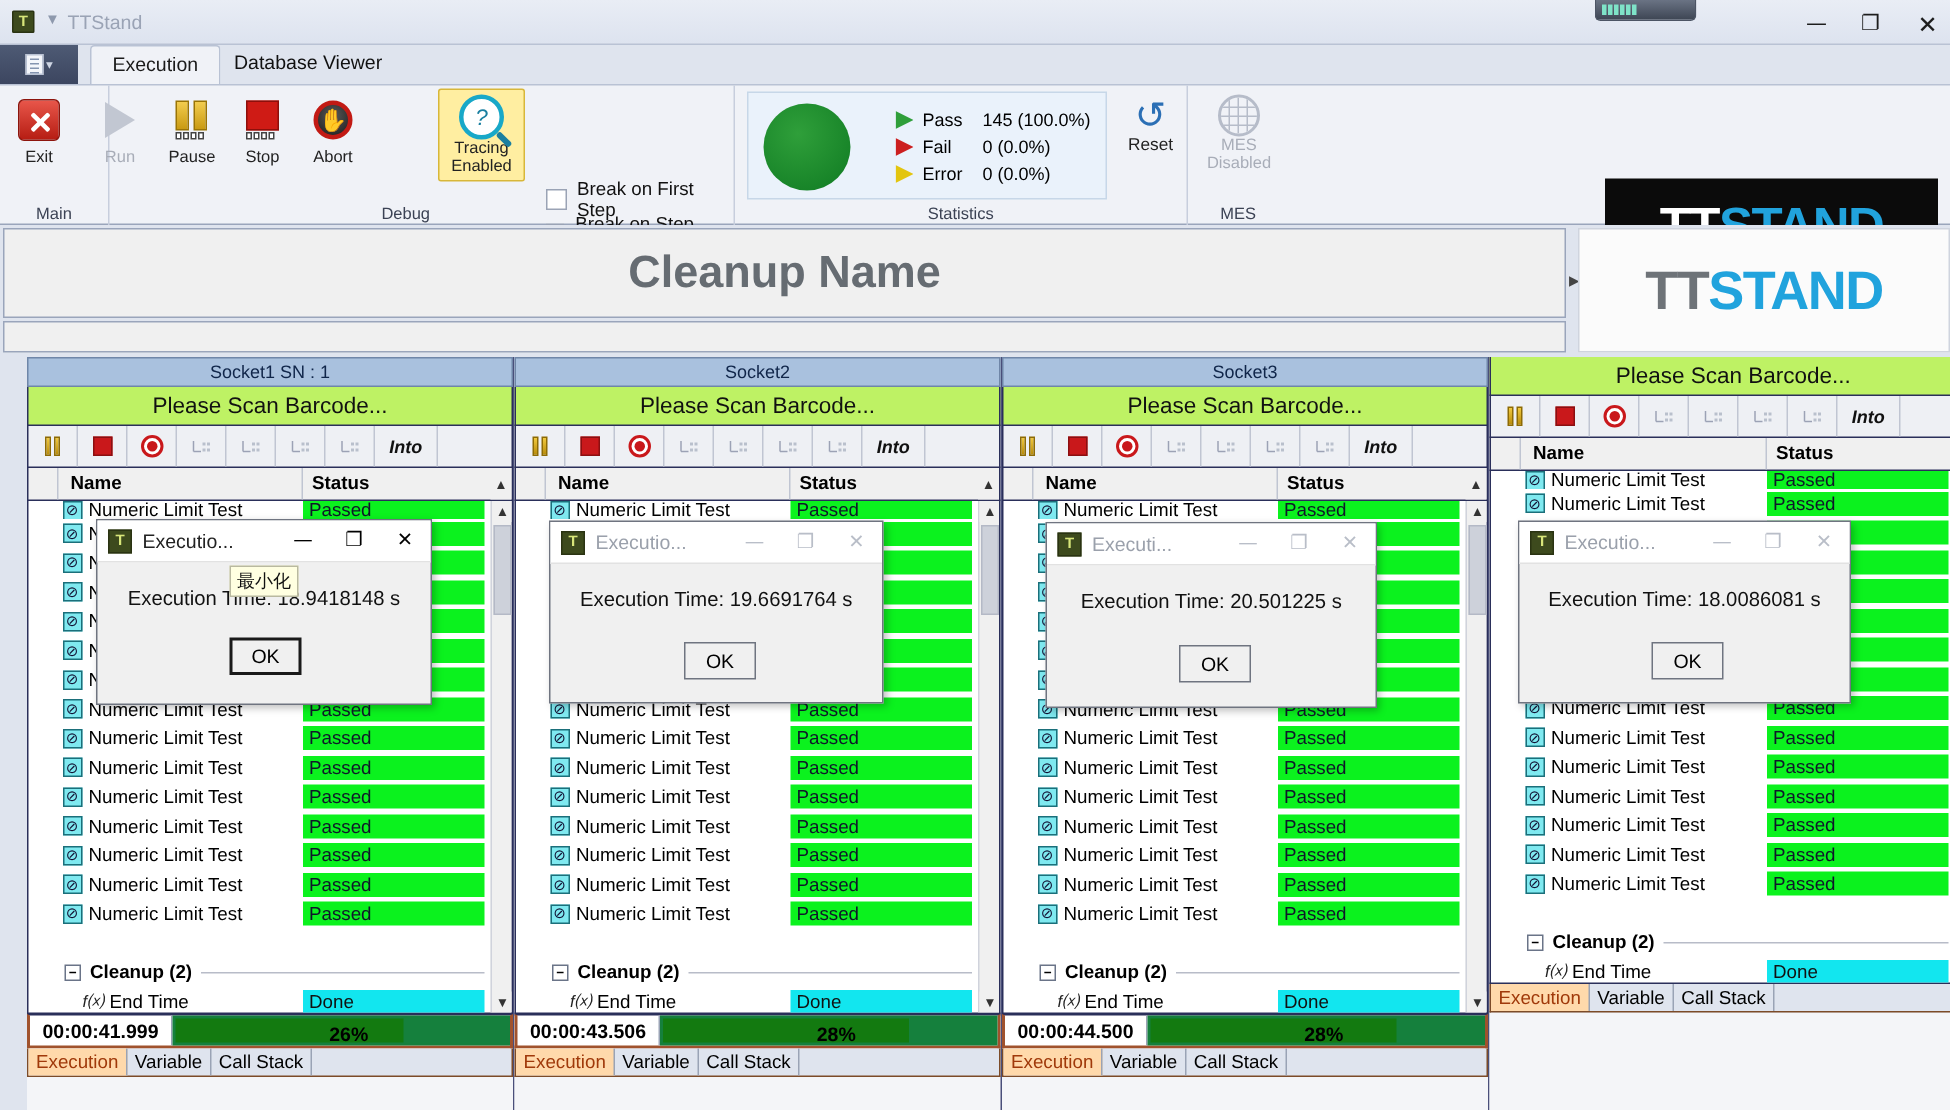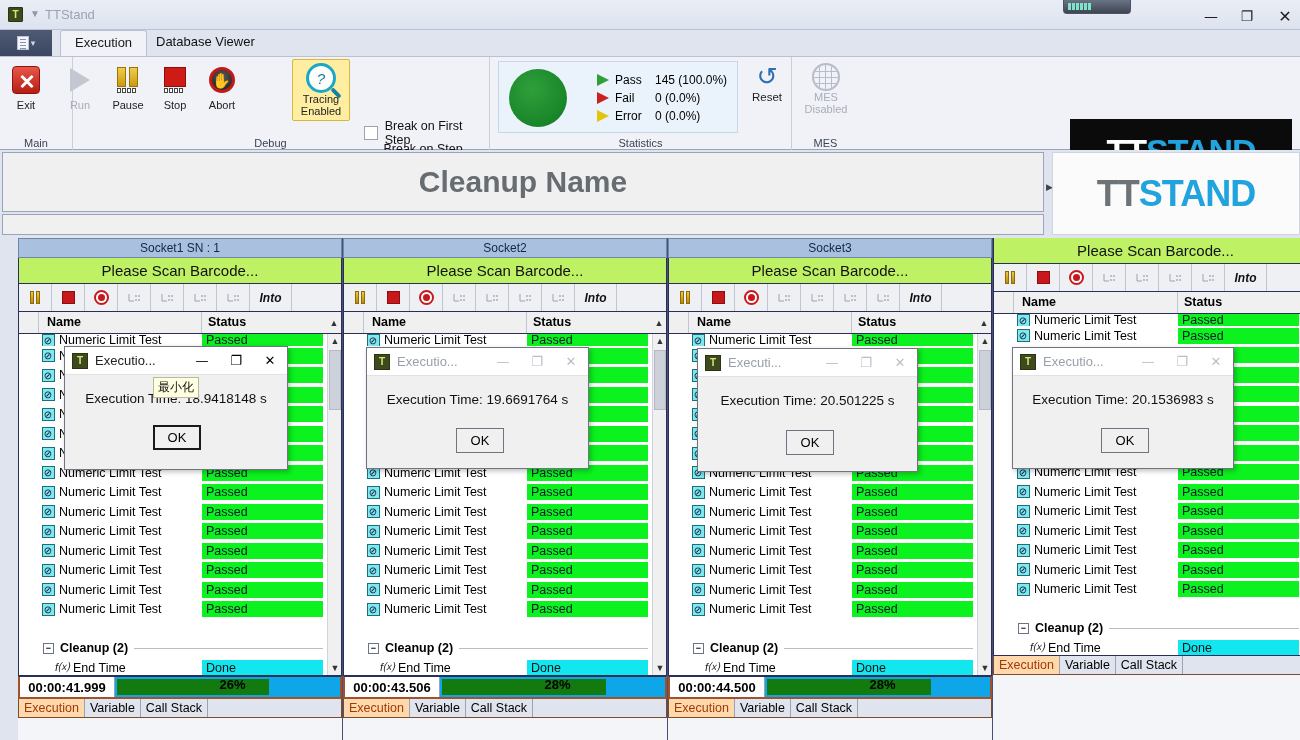--- a/index.html
+++ b/index.html
@@ -294,21 +294,21 @@
 
   .sk-progress {
     height:23px; background:#fff; border:2px solid #a0522d; border-top:1px solid #2a2f5a;
     display:flex; align-items:stretch;
   }
   .pg-time {
     width:95px; font-weight:bold; font-size:13px;
     display:flex; align-items:center; justify-content:center;
     border-right:1px solid #9aa3b5;
   }
-  .pg-track { flex:1; position:relative; background:#0ea5e9; display:flex; align-items:flex-start; }
+  .pg-track { flex:1; position:relative; background:#15803d; display:flex; align-items:flex-end; }
   .pg-fill { position:absolute; left:2px; top:2px; bottom:2px; background:#137a10; }
   .pg-pct { position:relative; width:100%; text-align:center; font-weight:bold; font-size:13px; padding-left:10px; }
 
   .sk-tabs {
     height:19px; background:#dfe4ee; border:1px solid #7c4b28; border-top:none;
     display:flex; align-items:stretch; font-size:12.5px;
   }
   .sk-tab { padding:2px 5px 0 5px; border-right:1px solid #9aa3b5; cursor:default; }
   .sk-tab.active { background:#ffd9ab; color:#a0390a; }
   .sk-tab-fill { flex:1; }
@@ -1601,17 +1601,17 @@
 
   </div>
     <div class="dlg" style="left: 1012px; top: 347px; width: 222px; height: 122px;">
     <div class="dlg-title">
       <span class="dlg-ico">T</span>
       <span class="dlg-name inact">Executio...</span>
       <span class="dlg-btn inact">—</span>
       <span class="dlg-btn inact">❐</span>
       <span class="dlg-btn inact">✕</span>
     </div>
-    <div class="dlg-msg" style="margin-top:16px">Execution Time: 20.1536983 s</div>
+    <div class="dlg-msg" style="margin-top:16px">Execution Time: 18.0086081 s</div>
     <div class="dlg-ok" style="left:88px;top:80px">OK</div>
 
   </div>
   </div>
 
 </body></html>

